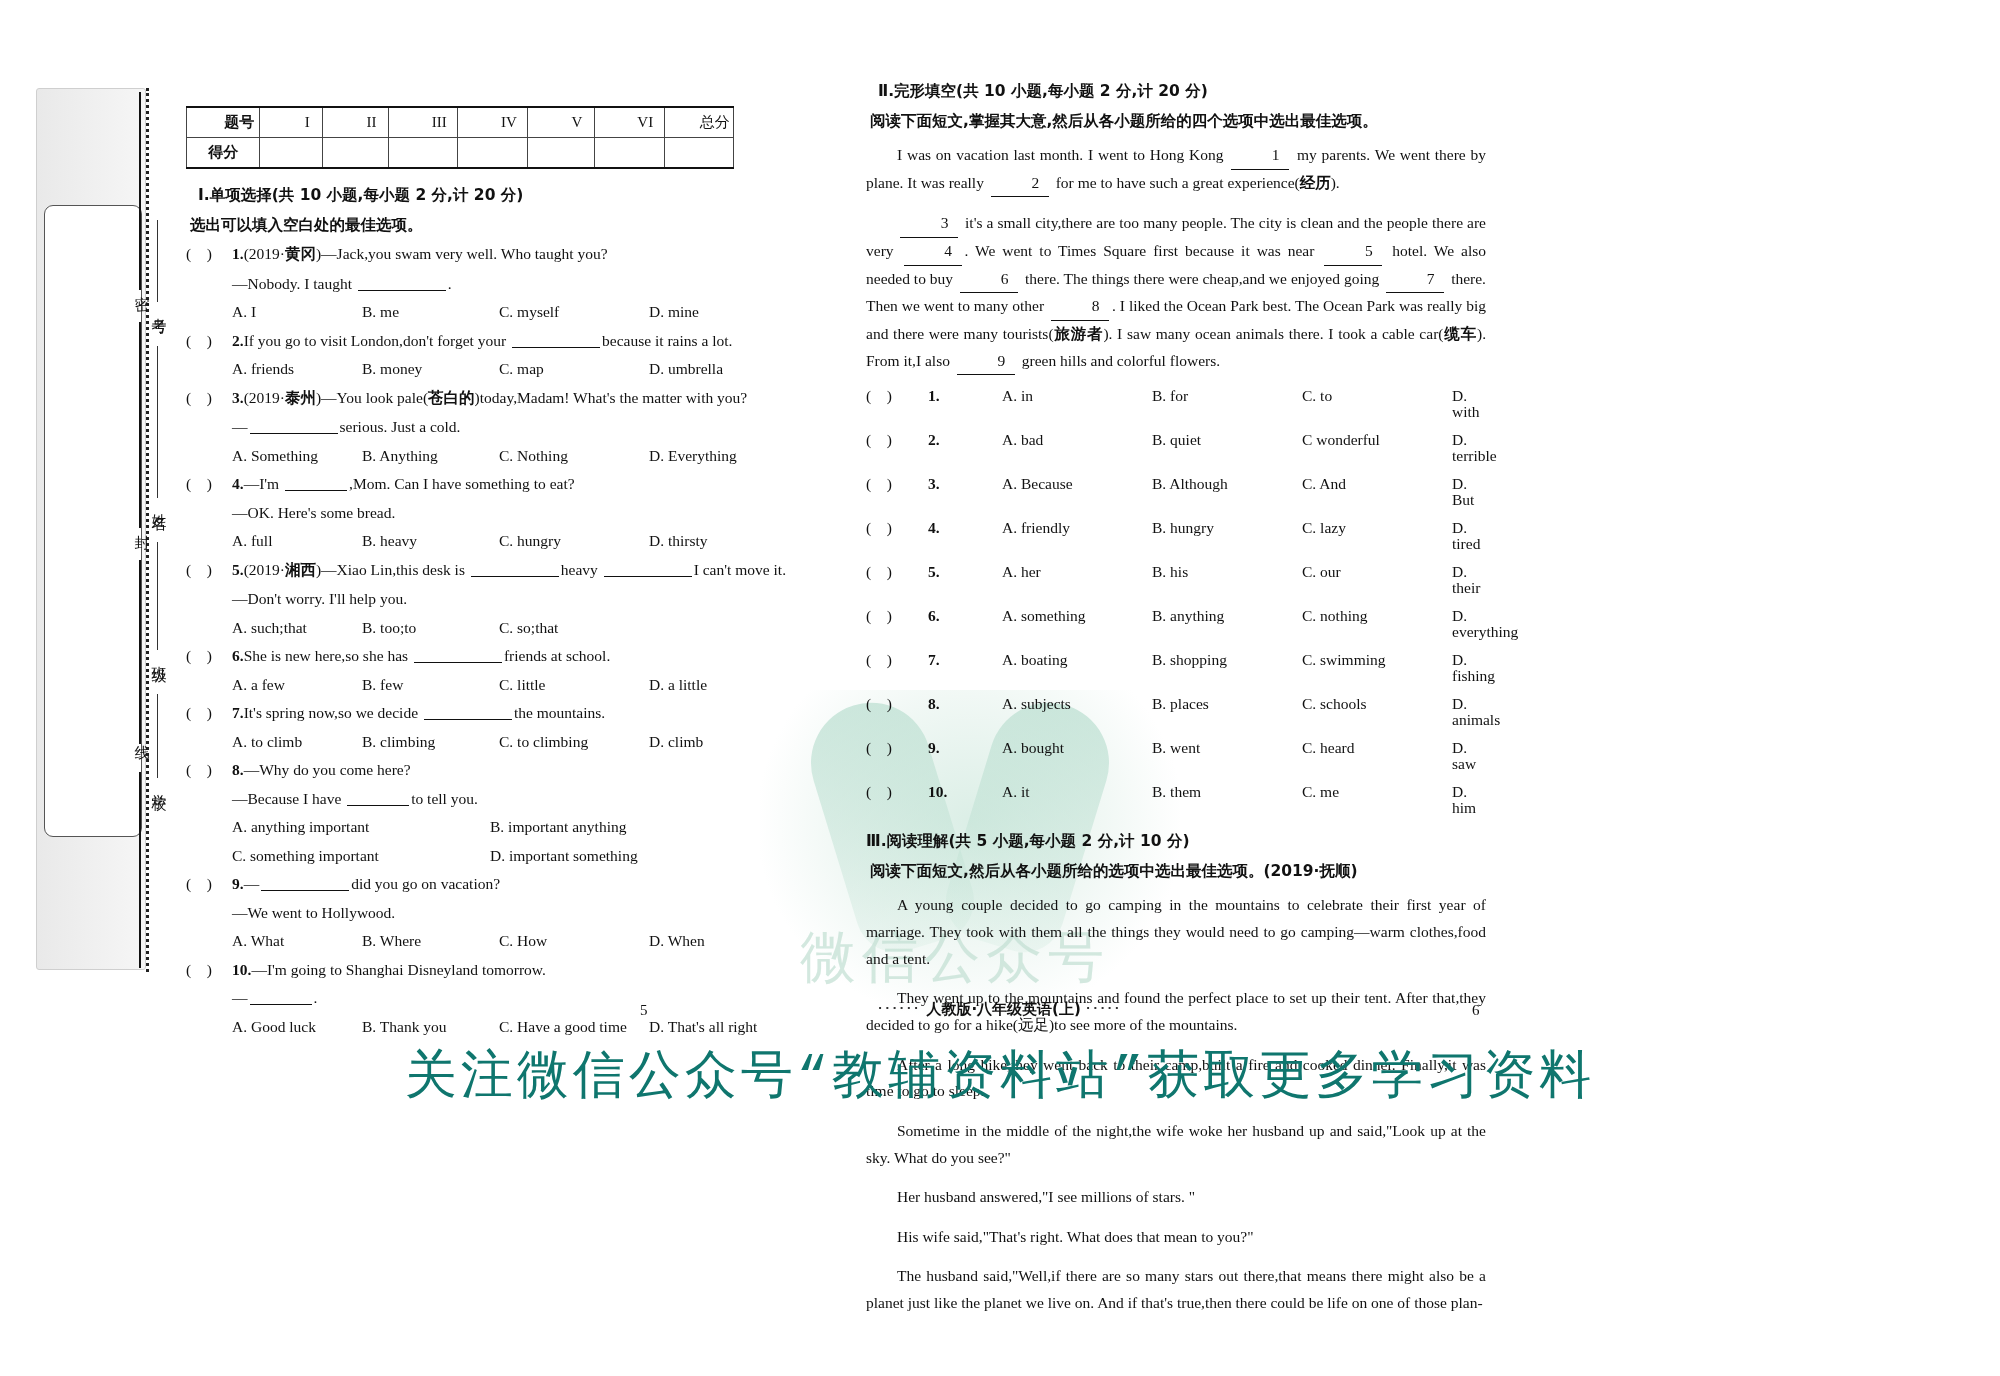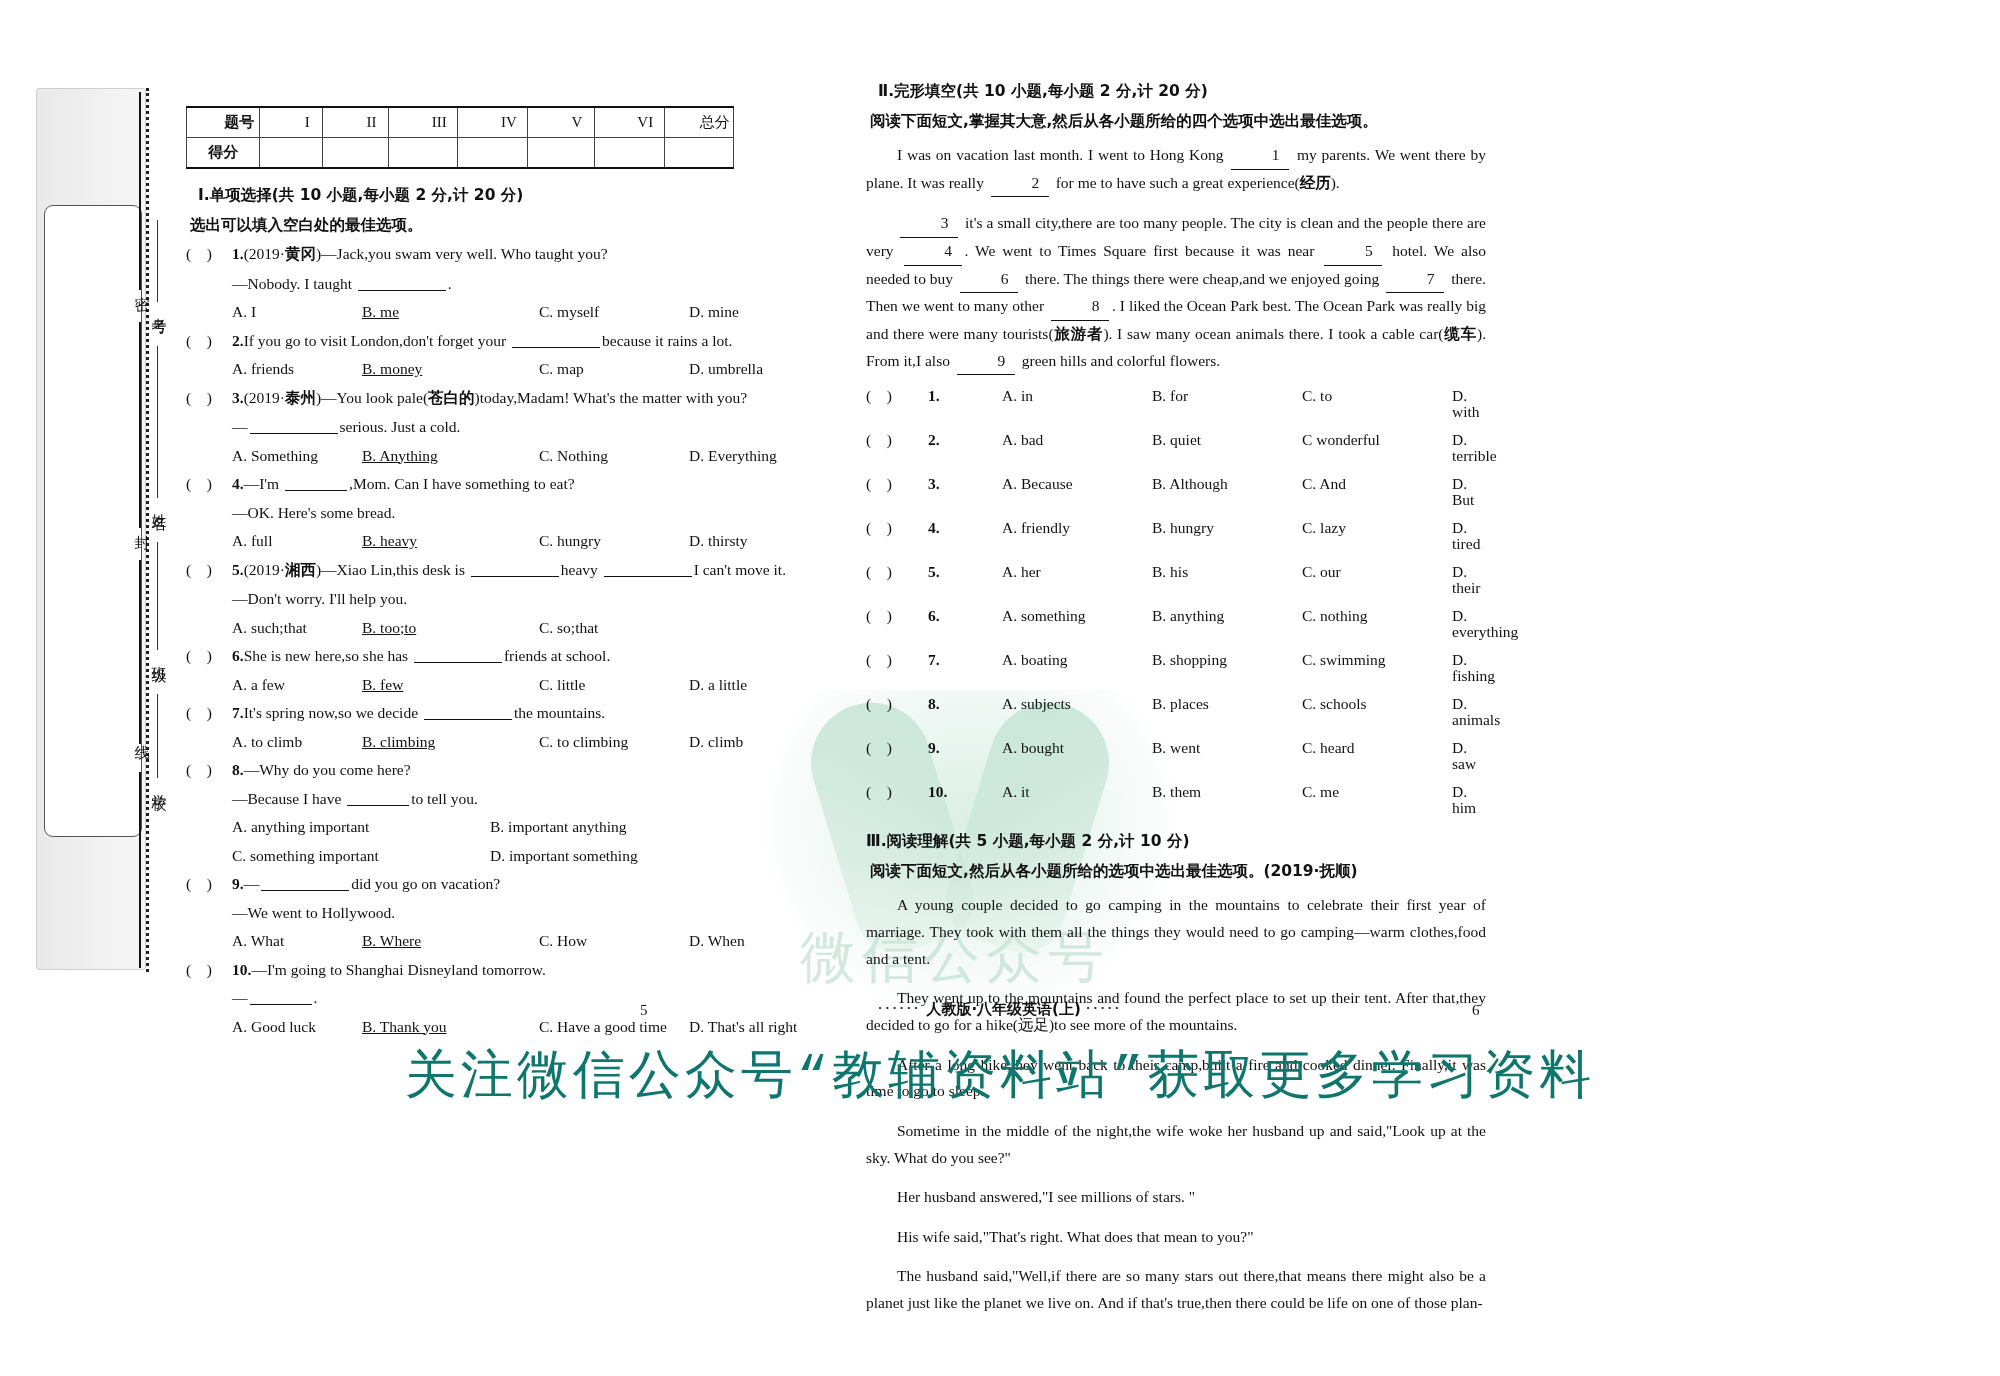--- a/index.html
+++ b/index.html
@@ -60,21 +60,21 @@
   .paren{width:46px;flex:none;font-size:15.5px;}
   .qbody{flex:1;}
   .qline{margin-bottom:13px;white-space:nowrap;}
   .qline:last-child{margin-bottom:0;}
   .qnum{font-weight:bold;}
   .blank{display:inline-block;border-bottom:1px solid #111;min-width:62px;height:14px;
     vertical-align:-2px;margin:0 2px;}
   .blank.w{min-width:88px;}
   .opts{display:flex;margin-bottom:0;}
   .opts span{flex:0 0 auto;}
-  .o1{width:130px;} .o2{width:137px;text-decoration:underline;} .o3{width:150px;margin-left:40px;} .o4{width:auto;}
+  .o1{width:130px;} .o2{width:137px;} .o3{width:150px;} .o4{width:auto;}
   .opt2col{display:flex;} .opt2col span:first-child{width:258px;}
   .cn{font-family:"DejaVu Sans",sans-serif;font-weight:bold;}
 
   .para{margin-top:13px;line-height:1.72;text-align:justify;}
   .para.ind{text-indent:2em;}
   .nb{display:inline-block;border-bottom:1px solid #111;min-width:50px;text-align:center;
     padding:0 4px;margin:0 3px;vertical-align:baseline;}
 
   .crow{display:flex;margin-top:13px;align-items:baseline;}
   .crow .p{width:62px;flex:none;}

